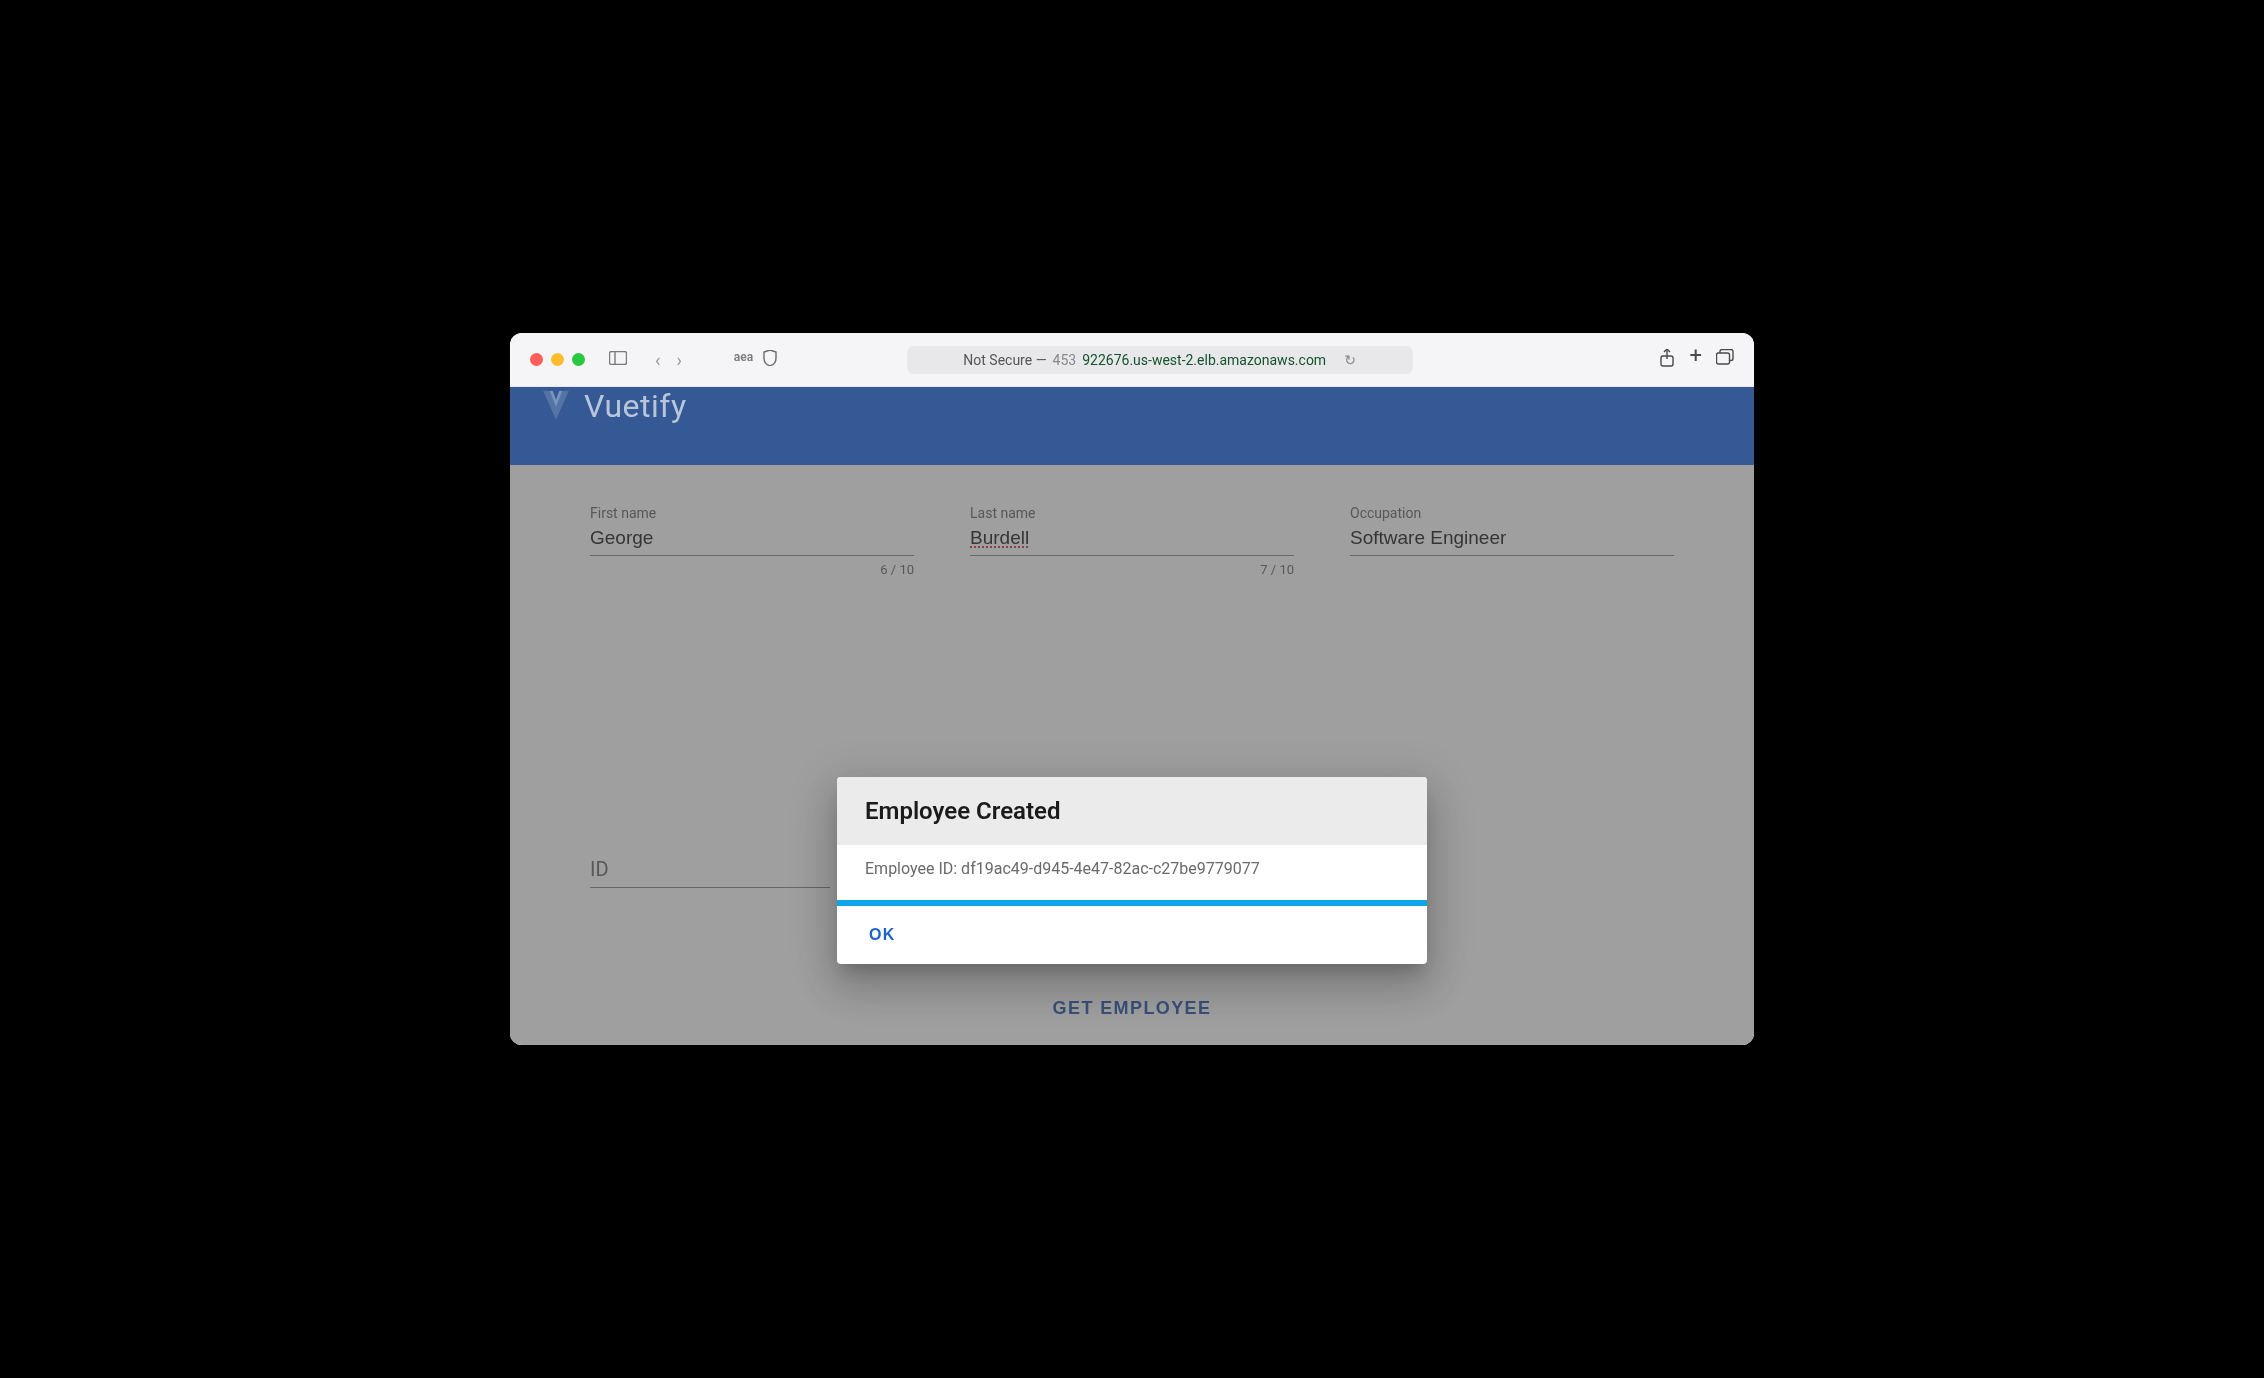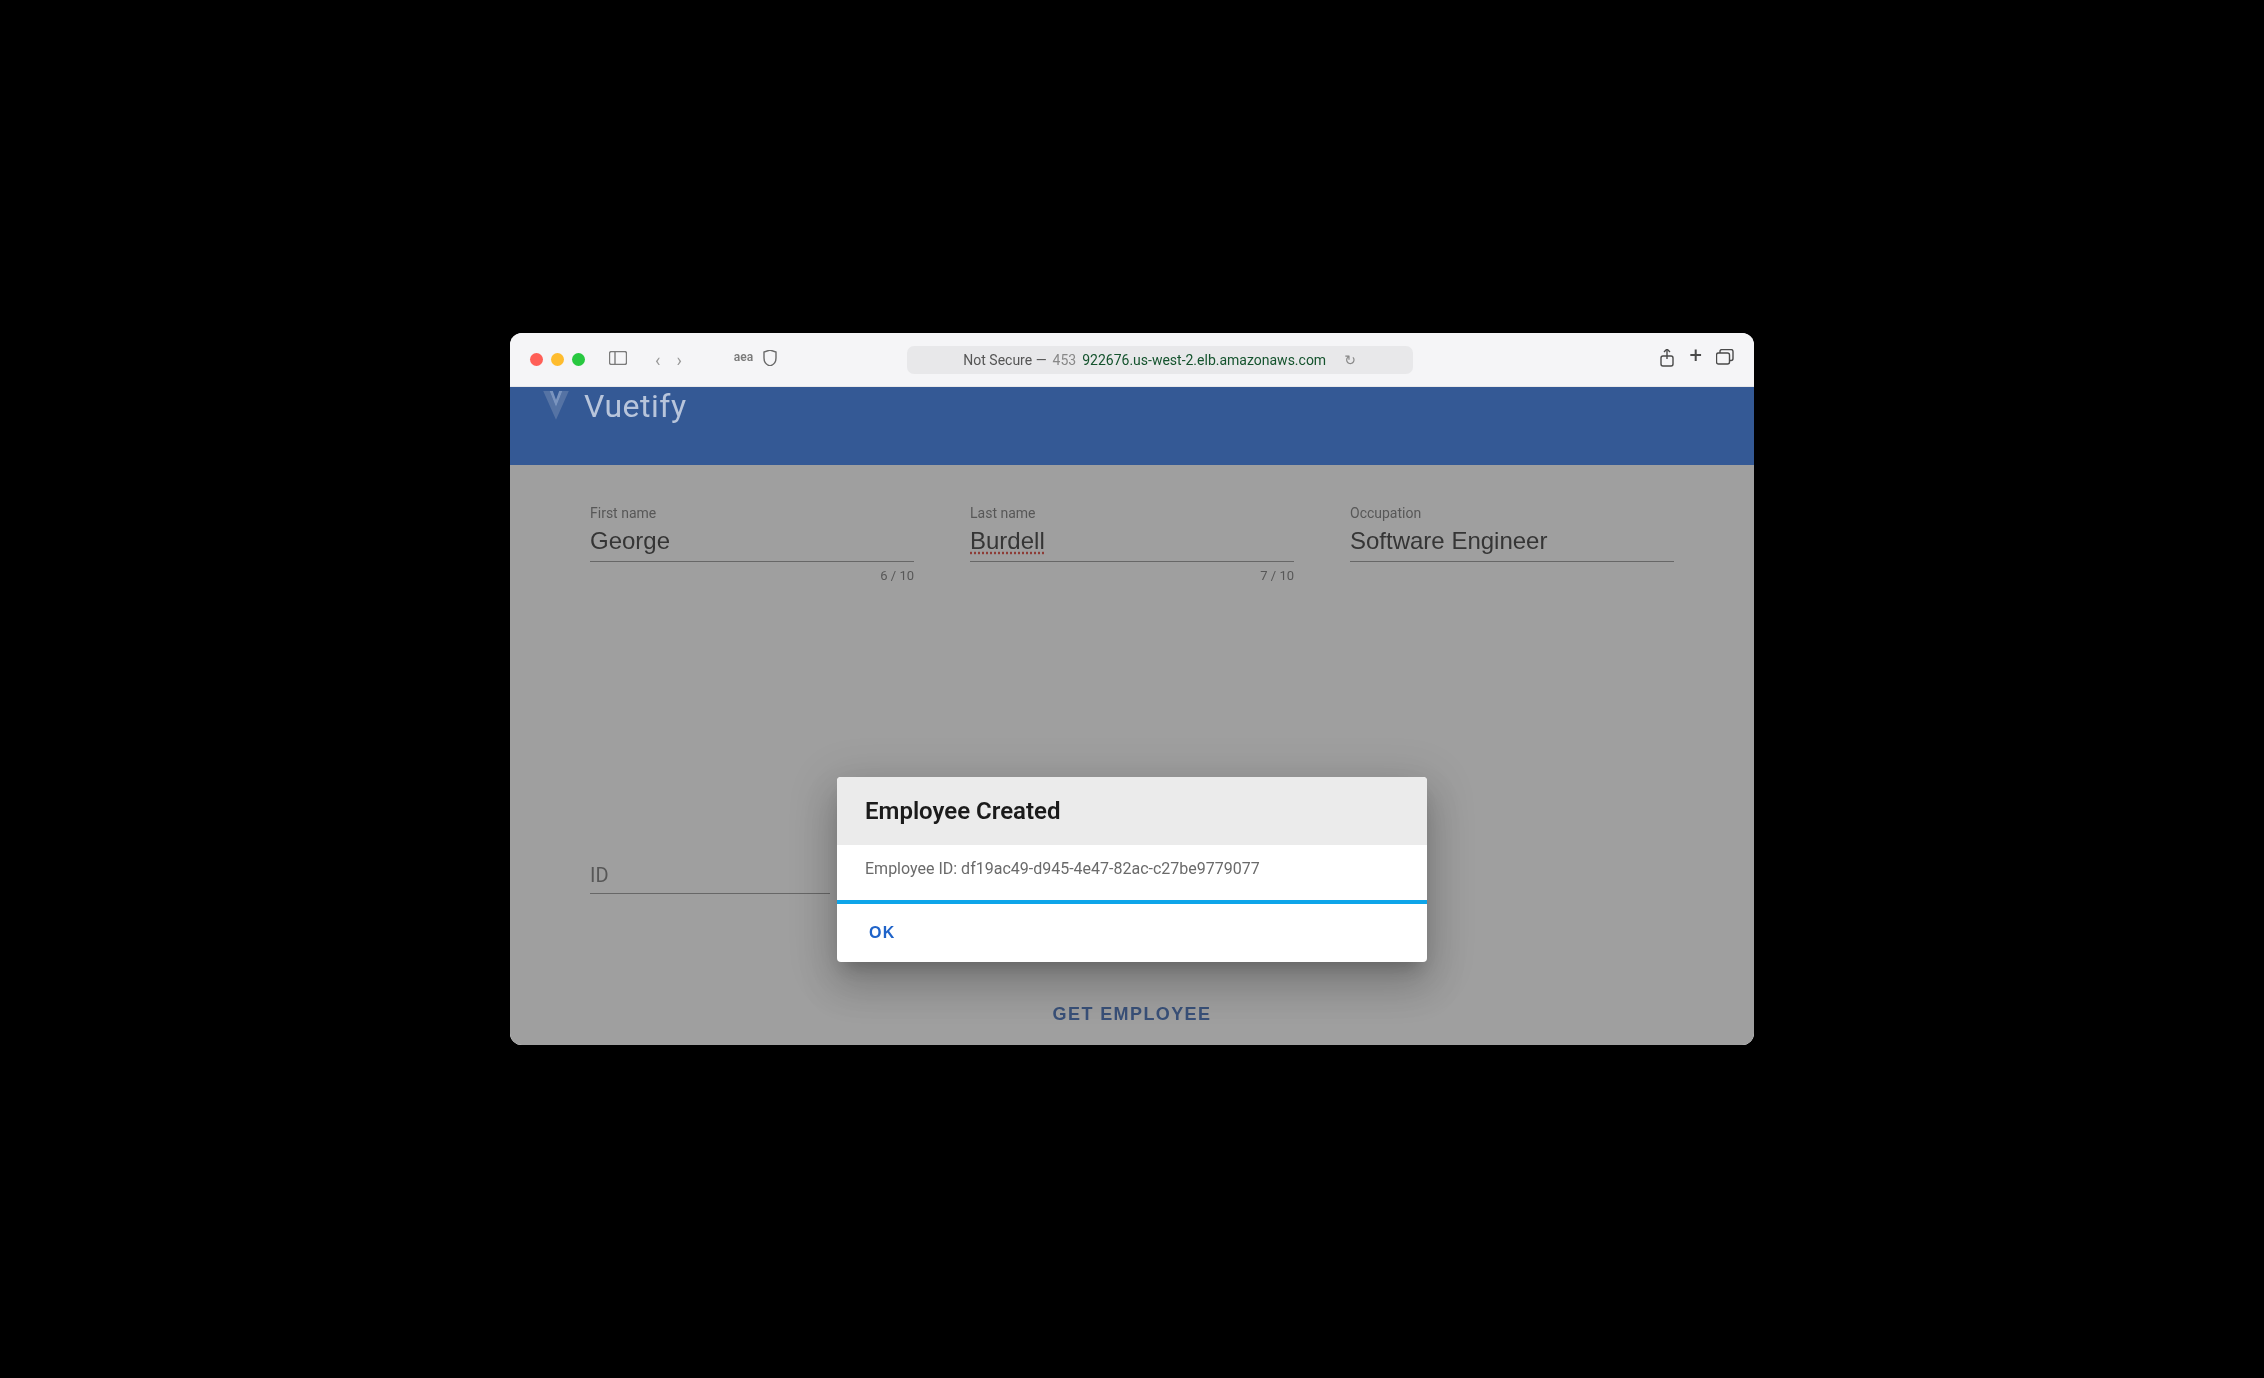--- a/index.html
+++ b/index.html
@@ -110,21 +110,21 @@
     }
     .field-label {
       font-size: 14px;
       color: #6a6a6a;
       margin-bottom: 2px;
     }
     .field-input {
       border: none;
       border-bottom: 1.5px solid #8a8a8a;
       background: transparent;
-      font-size: 24px;
+      font-size: 19px;
       color: #222;
       padding: 4px 0 6px 0;
       outline: none;
     }
     .counter {
       font-size: 13px;
       color: #6a6a6a;
       text-align: right;
       margin-top: 6px;
     }
@@ -182,21 +182,21 @@
     }
     .dialog-title {
       font-size: 24px;
       font-weight: 600;
       color: #1b1b1b;
     }
     .dialog-body {
       padding: 14px 28px 22px 28px;
       font-size: 16px;
       color: #6a6a6a;
-      border-bottom: 4px solid #0ea5e9;
+      border-bottom: 6px solid #0ea5e9;
     }
     .dialog-actions {
       display: flex;
       justify-content: flex-start;
       padding: 14px 20px;
     }
     .ok-btn {
       color: #1f63c9;
       font-size: 16px;
       font-weight: 600;

